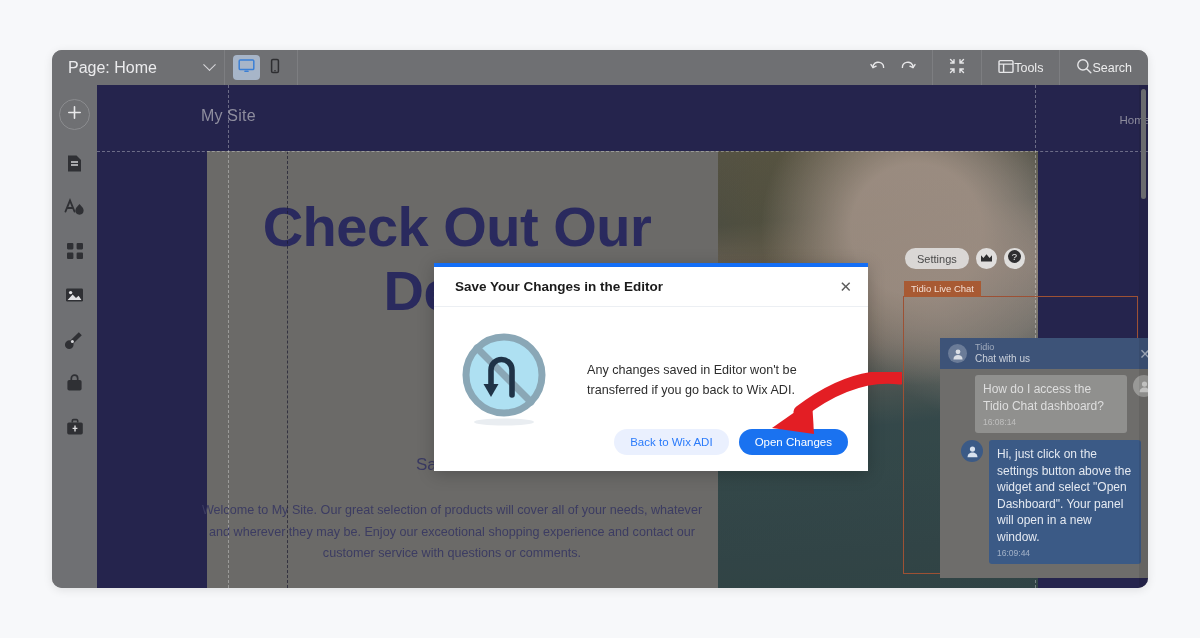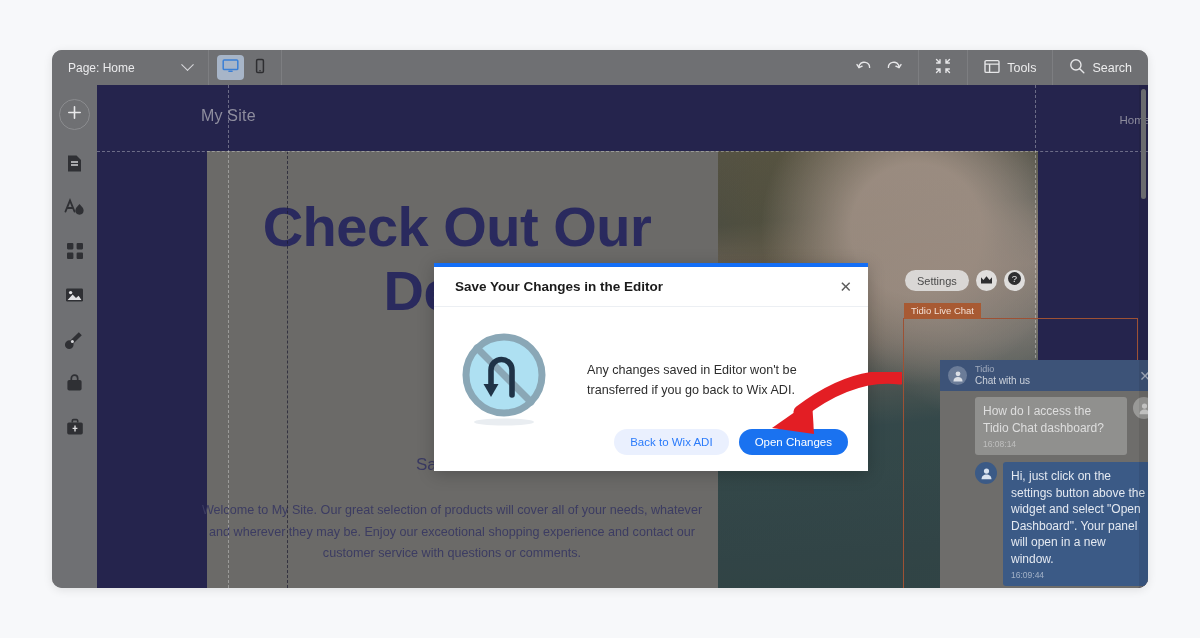--- a/index.html
+++ b/index.html
@@ -29,37 +29,37 @@
     display: flex; align-items: center;
     color: #e8e8ea;
     font-size: 12px;
   }
   .tb-sep { width: 1px; height: 35px; background: #7d7e81; }
   #page-selector {
     display: flex; align-items: center;
     padding: 0 10px 0 16px; height: 35px;
     gap: 48px; min-width: 156px;
   }
-  #page-selector .lbl { font-size: 12px; color: #ebebed; white-space: nowrap; }
+  #page-selector .lbl { font-size: 16px; color: #ebebed; white-space: nowrap; }
   .chev {
     width: 9px; height: 9px;
     border-right: 1.6px solid #d9d9dc;
     border-bottom: 1.6px solid #d9d9dc;
     transform: rotate(45deg) translate(-2px,-2px);
   }
   #device-toggle { display: flex; align-items: center; gap: 2px; padding: 0 8px; height: 35px; }
   .dev-btn {
     width: 27px; height: 25px;
     display: flex; align-items: center; justify-content: center;
     border-radius: 4px;
   }
   .dev-btn.active { background: #a7b5c8; }
   #tb-right { margin-left: auto; display: flex; align-items: center; height: 35px; }
   .tb-group { display: flex; align-items: center; gap: 14px; padding: 0 16px; height: 35px; }
-  .tb-item { display: flex; align-items: center; gap: 7px; cursor: default; }
+  .tb-item { display: flex; align-items: center; cursor: default; }
   .tb-item .txt { font-size: 12.5px; color: #ececed; }
 
   
   #left-rail {
     position: absolute; left: 0; top: 35px;
     width: 45px; height: 503px;
     background: #6f7073;
     display: flex; flex-direction: column; align-items: center;
     padding-top: 14px; gap: 16px;
   }
@@ -123,21 +123,21 @@
     position: absolute; left: 95px; top: 415px; width: 520px;
     text-align: center; font-size: 12.6px; line-height: 1.72; color: #3c3c62;
   }
 
   
   .vguide { position: absolute; top: 0; width: 0; height: 503px; border-left: 1px dashed rgba(255,255,255,.33); }
   .hguide { position: absolute; left: 0; width: 1051px; height: 0; border-top: 1px dashed rgba(255,255,255,.33); }
   .vguide.dark { border-left-color: rgba(25,25,45,.7); }
 
   
-  #tidio-zone { position: absolute; left: 806px; top: 233px; width: 245px; height: 278px; }
+  #tidio-zone { position: absolute; left: 806px; top: 211px; width: 245px; height: 278px; }
   #tidio-frame { position: absolute; left: 0; top: 0; width: 235px; height: 278px; border: 1px solid #9d5134; }
   #tidio-tag {
     position: absolute; left: 0; top: -16px; height: 16px;
     background: #a85a33; color: #f3dfd4;
     font-size: 9.5px; padding: 2px 7px 0 7px; white-space: nowrap;
   }
   #tidio-controls { position: absolute; left: 2px; top: -48px; display: flex; align-items: center; gap: 7px; }
   #settings-pill {
     height: 21px; padding: 0 12px; border-radius: 11px;
     background: rgba(232,232,232,.82); color: #4a4a4a;
@@ -163,21 +163,21 @@
     display: flex; align-items: center; justify-content: center; flex: none;
   }
   .avatar.lg { width: 22px; height: 22px; background: rgba(255,255,255,.30); }
   .avatar.blue { background: #3b5a86; }
   #chat-head .titles { line-height: 1.25; }
   #chat-head .t1 { font-size: 9px; color: rgba(255,255,255,.50); }
   #chat-head .t2 { font-size: 10px; color: rgba(255,255,255,.72); }
   #chat-close { margin-left: auto; color: rgba(255,255,255,.55); font-size: 14px; padding-right: 3px; }
   #chat-body { padding: 6px 7px; display: flex; flex-direction: column; gap: 7px; }
   .msg-row { display: flex; gap: 6px; align-items: flex-start; }
-  .msg-row.in { justify-content: flex-end; }
+  .msg-row.in { justify-content: center; }
   .msg-row.out { justify-content: flex-end; }
   .bubble { border-radius: 3px; padding: 6px 8px; max-width: 152px; }
   .bubble.grey { background: rgba(225,225,225,.30); color: #dedede; }
   .bubble.blue { background: #3b5a86; color: #e4e9f1; }
   .bubble .tx { font-size: 12px; line-height: 1.38; }
   .bubble .tm { font-size: 8.5px; margin-top: 3px; opacity: .6; }
 
   
   #modal {
     position: absolute; left: 382px; top: 213px;

